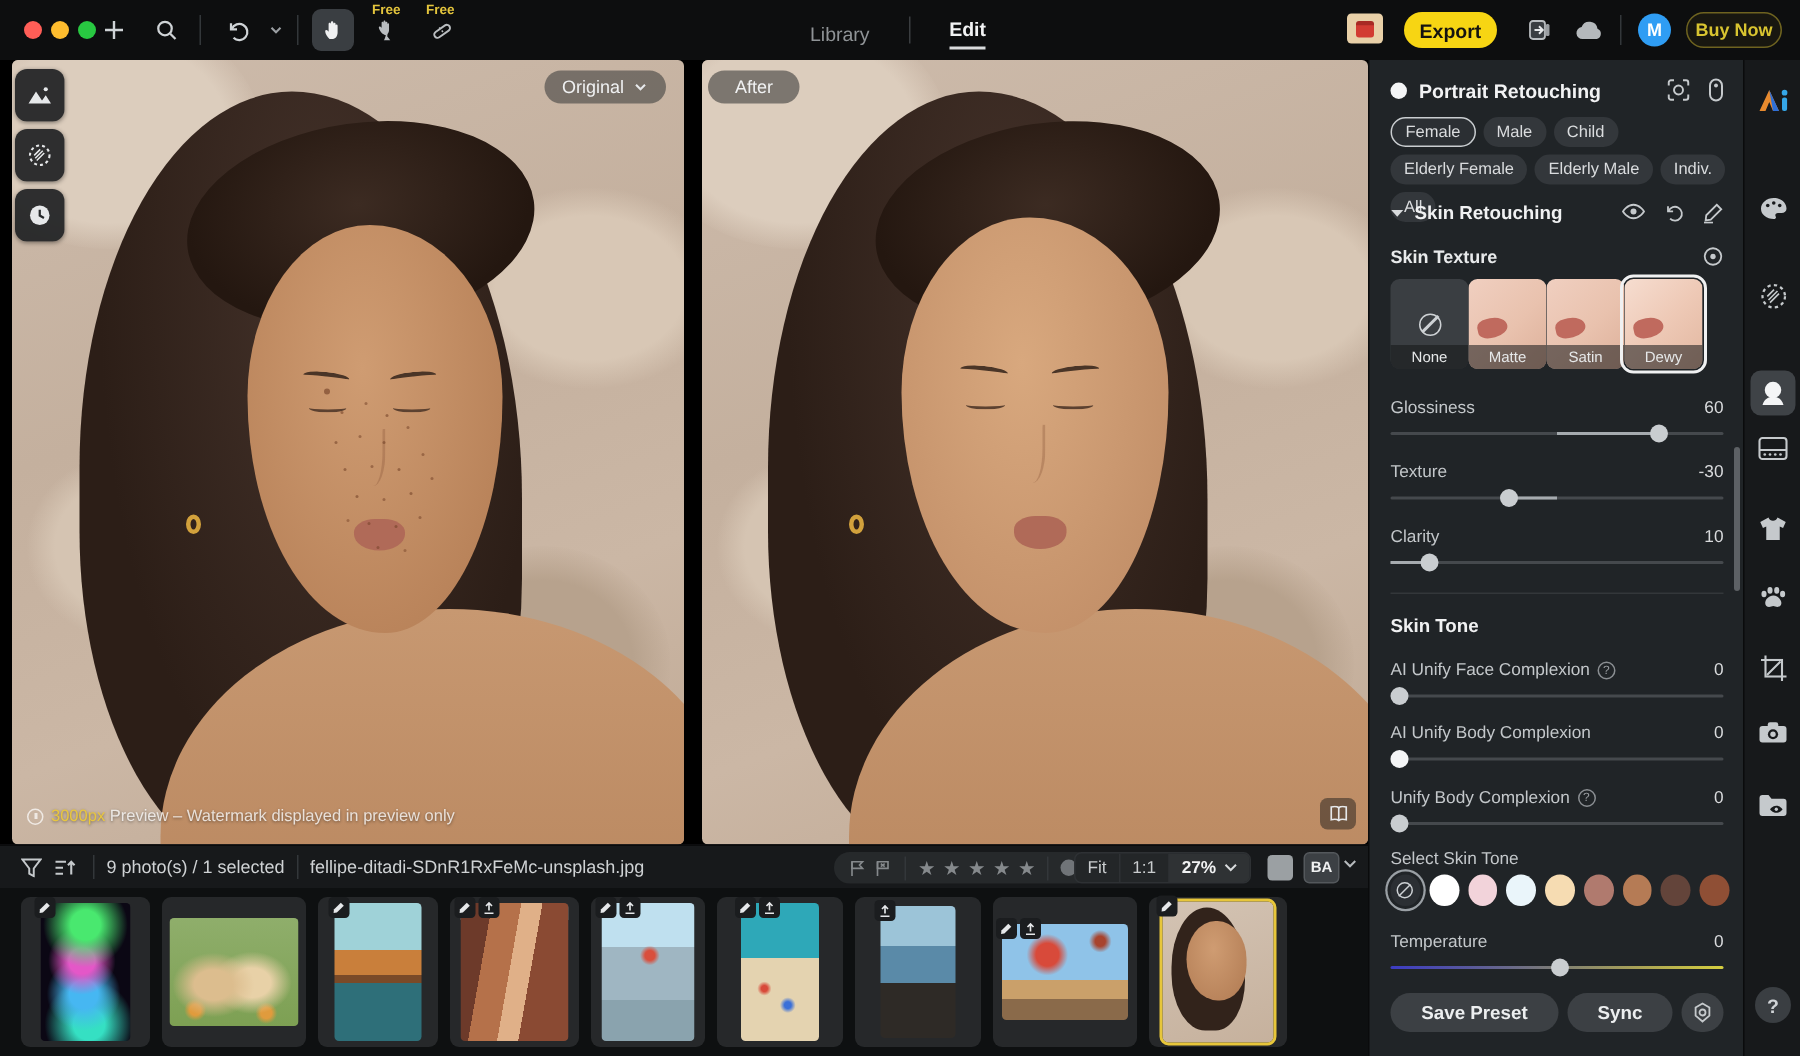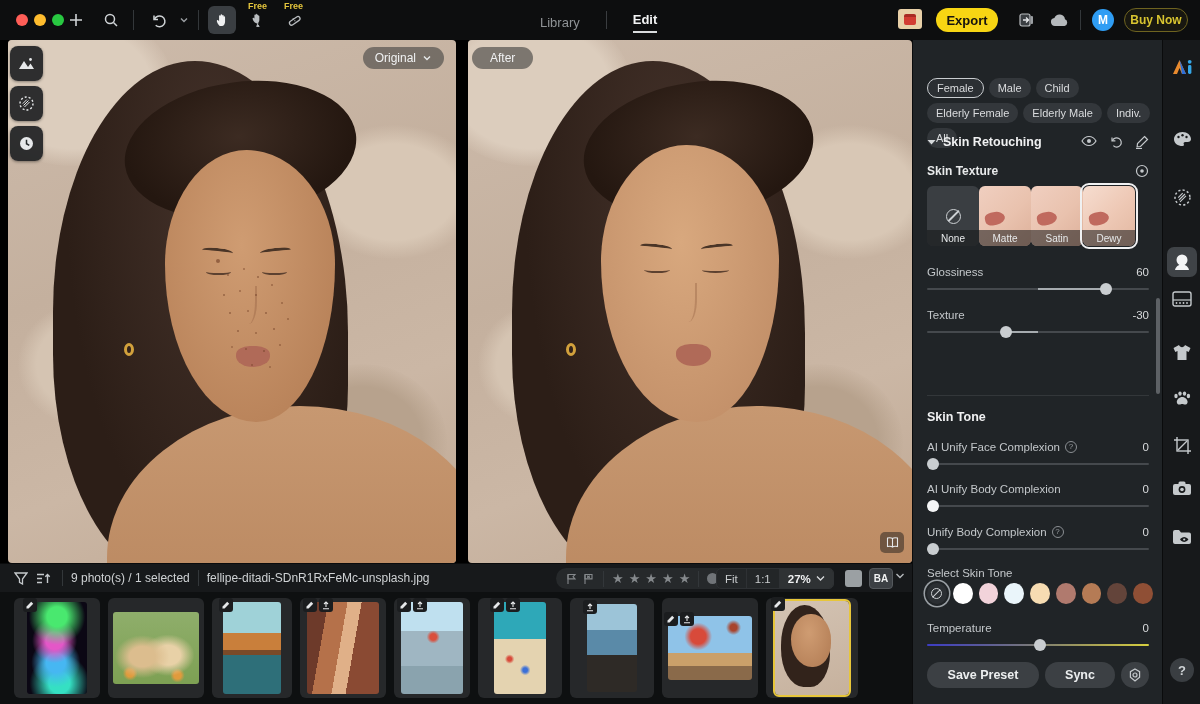--- a/index.html
+++ b/index.html
@@ -253,20 +253,24 @@
         <div class="lips"></div>
         <div class="freckles"></div>
       </div>
       <div class="earring"></div>
       <div class="view-pill orig-pill">
         <span>Original</span>
         <svg width="10" height="8" viewBox="0 0 10 8">
             <path d="M2 2.5l3 3 3-3" fill="none" stroke="#e6e8ea" stroke-width="1.4"></path>
           </svg>
       </div>
+      <div class="watermark">
+        <span class="wm-circ"></span>
+        <span><span class="wm-zoom">3000px</span> <span>Preview – Watermark displayed in preview only</span></span>
+      </div>
     </div>
 
     <div class="photo photo-right">
       <div class="patch p1"></div>
       <div class="patch p2"></div>
       <div class="patch p3"></div>
       <div class="patch p4"></div>
       <div class="hair hair-main"></div>
       <div class="hair hair-top"></div>
       <div class="chest"></div>
@@ -307,20 +311,34 @@
         <svg width="17" height="17" viewBox="0 0 17 17">
             <circle cx="8.5" cy="8.5" r="6.5" fill="#e6e8ea"></circle>
             <path d="M8.5 4.8v3.9l2.8 1.6" fill="none" stroke="#26292b" stroke-width="1.5"></path>
           </svg>
       </div>
     </div>
   </div>
 
   <aside class="panel">
 
+    <div class="abs p-title-row">
+      <span class="p-dot"></span>
+      <span class="p-title">Portrait Retouching</span>
+      <span class="hdr-icons">
+        <svg width="16" height="16" viewBox="0 0 16 16">
+            <path d="M1.5 5V3A1.5 1.5 0 0 1 3 1.5h2M11 1.5h2A1.5 1.5 0 0 1 14.5 3v2M14.5 11v2A1.5 1.5 0 0 1 13 14.5h-2M5 14.5H3A1.5 1.5 0 0 1 1.5 13v-2" fill="none" stroke="#c5c9cc" stroke-width="1.3"></path>
+            <circle cx="8" cy="8" r="3" fill="none" stroke="#c5c9cc" stroke-width="1.3"></circle>
+          </svg>
+        <svg width="10" height="16" viewBox="0 0 10 16">
+            <rect x="1" y="1" width="8" height="14" rx="4" fill="none" stroke="#c5c9cc" stroke-width="1.3"></rect>
+            <circle cx="5" cy="5" r="1.3" fill="#c5c9cc"></circle>
+          </svg>
+      </span>
+    </div>
 
     <div class="abs chips">
       <span class="chip selected">Female</span>
       <span class="chip">Male</span>
       <span class="chip">Child</span>
       <span class="chip">Elderly Female</span>
       <span class="chip">Elderly Male</span>
       <span class="chip">Indiv.</span>
       <span class="chip">All</span>
     </div>
@@ -390,20 +408,30 @@
       <div class="srow-top">
         <span class="s-label">Texture</span>
         <span class="s-val">-30</span>
       </div>
       <div class="track">
         <div class="fill" style="left:35%; width:15%;"></div>
         <div class="knob" style="left:33%;"></div>
       </div>
     </div>
 
+    <div class="abs srow" style="top:310px;">
+      <div class="srow-top">
+        <span class="s-label">Clarity</span>
+        <span class="s-val">10</span>
+      </div>
+      <div class="track">
+        <div class="fill" style="left:0; width:10%;"></div>
+        <div class="knob" style="left:9%;"></div>
+      </div>
+    </div>
 
     <div class="abs divider" style="top:355px;"></div>
     <div class="abs st-header" style="top:370px;">Skin Tone</div>
 
     <div class="abs srow" style="top:399px;">
       <div class="srow-top">
         <span class="s-label">AI Unify Face Complexion</span>
         <span class="info-circ">?</span>
         <span class="s-val">0</span>
       </div>

